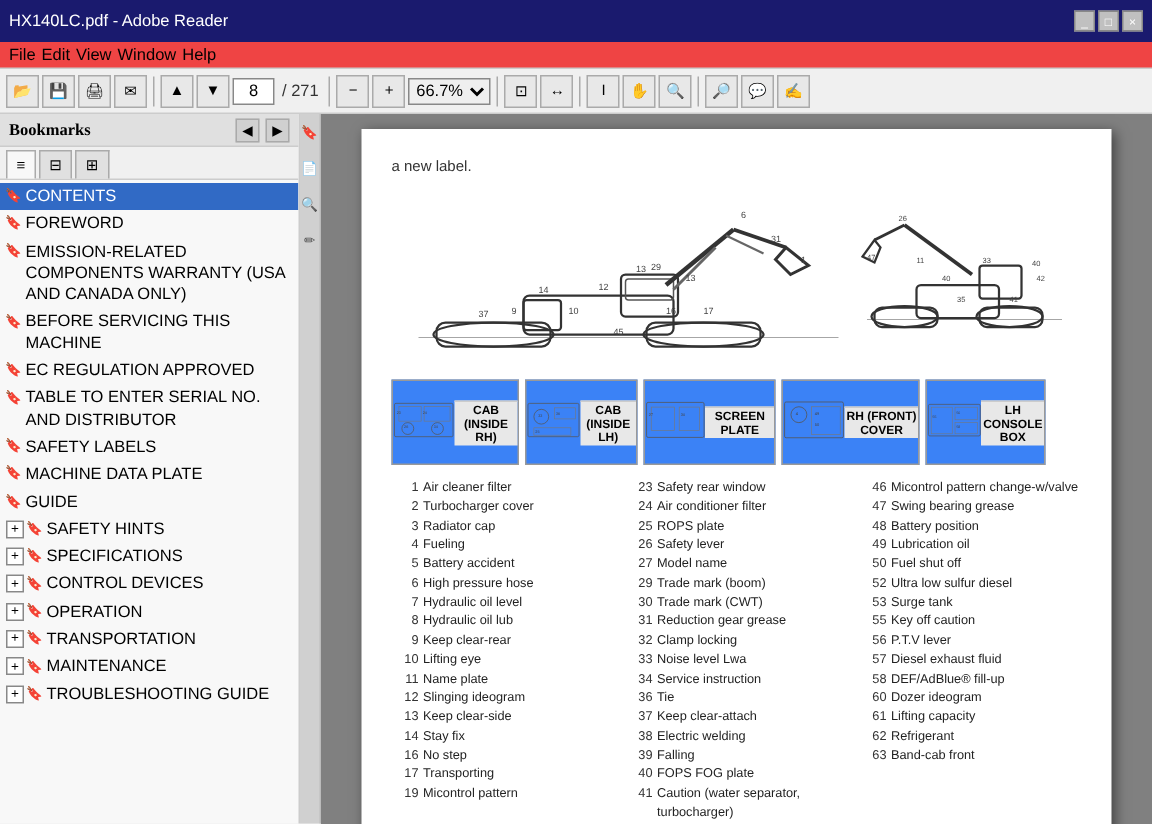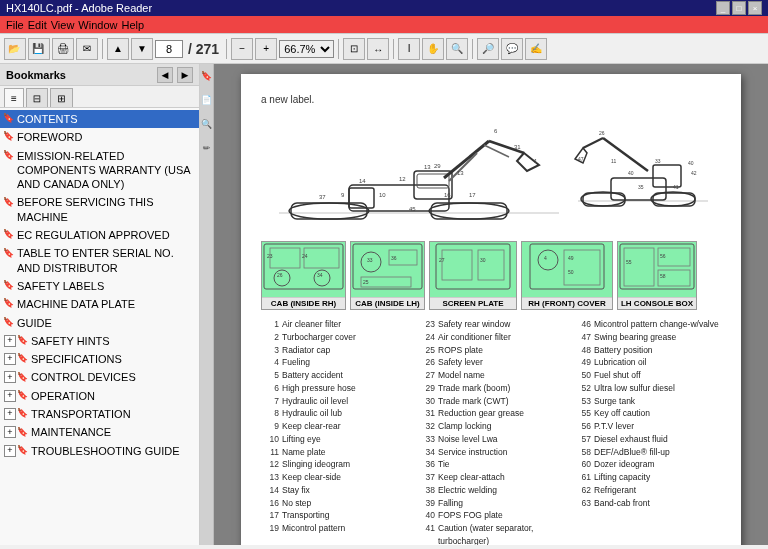--- a/index.html
+++ b/index.html
@@ -14,21 +14,21 @@
 
     
     #title-bar {
       background: #1a1a6e;
       color: white;
       padding: 2px 6px;
       font-size: 11px;
       display: flex;
       align-items: center;
       justify-content: space-between;
-      height: 16px;
+      height: 28px;
     }
     #title-bar .title-text { font-size: 11px; }
     #title-bar .win-controls { display: flex; gap: 2px; }
     #title-bar .win-btn {
       width: 14px; height: 14px;
       background: #c0c0c0;
       border: 1px solid #888;
       font-size: 8px;
       cursor: pointer;
       display: flex; align-items: center; justify-content: center;
@@ -68,21 +68,21 @@
       display: flex; align-items: center; justify-content: center;
       font-size: 10px;
     }
     .tb-sep { width: 1px; height: 20px; background: #aaa; margin: 0 2px; }
     .tb-page-input {
       width: 28px; height: 18px;
       border: 1px solid #888;
       text-align: center;
       font-size: 11px;
     }
-    .tb-page-total { font-size: 14px; color: #333; margin: 0 3px; font-weight: bold; }
+    .tb-page-total { font-size: 11px; color: #333; margin: 0 3px; }
     .tb-zoom-select {
       height: 18px;
       font-size: 11px;
       border: 1px solid #888;
       width: 55px;
     }
 
     
     #main-area {
       display: flex;
@@ -100,20 +100,21 @@
       overflow: hidden;
     }
     #bookmarks-header {
       background: #e0e0e0;
       border-bottom: 1px solid #ccc;
       padding: 3px 6px;
       display: flex;
       align-items: center;
       justify-content: space-between;
       height: 22px;
+      font-family: Liberation Serif, serif;
     }
     #bookmarks-header .bm-title { font-size: 11px; font-weight: bold; }
     #bookmarks-header .bm-icons { display: flex; gap: 4px; }
     #bookmarks-header .bm-icon-btn {
       width: 16px; height: 16px;
       background: #d0d0d0;
       border: 1px solid #aaa;
       cursor: pointer;
       font-size: 9px;
       display: flex; align-items: center; justify-content: center;
@@ -222,23 +223,23 @@
     .diagrams-area {
       display: flex;
       flex-wrap: wrap;
       gap: 4px;
       margin-bottom: 8px;
       justify-content: center;
     }
 
     .diagram-box {
       border: 1px solid #999;
-      background: #86efac;
-      display: flex;
-      flex-direction: column;
+      background: #3b82f6;
+      display: flex;
+      flex-direction: row;
       align-items: center;
       position: relative;
     }
 
     .diagram-label {
       font-size: 8px;
       font-weight: bold;
       text-align: center;
       padding: 1px;
       background: #e8e8e8;

